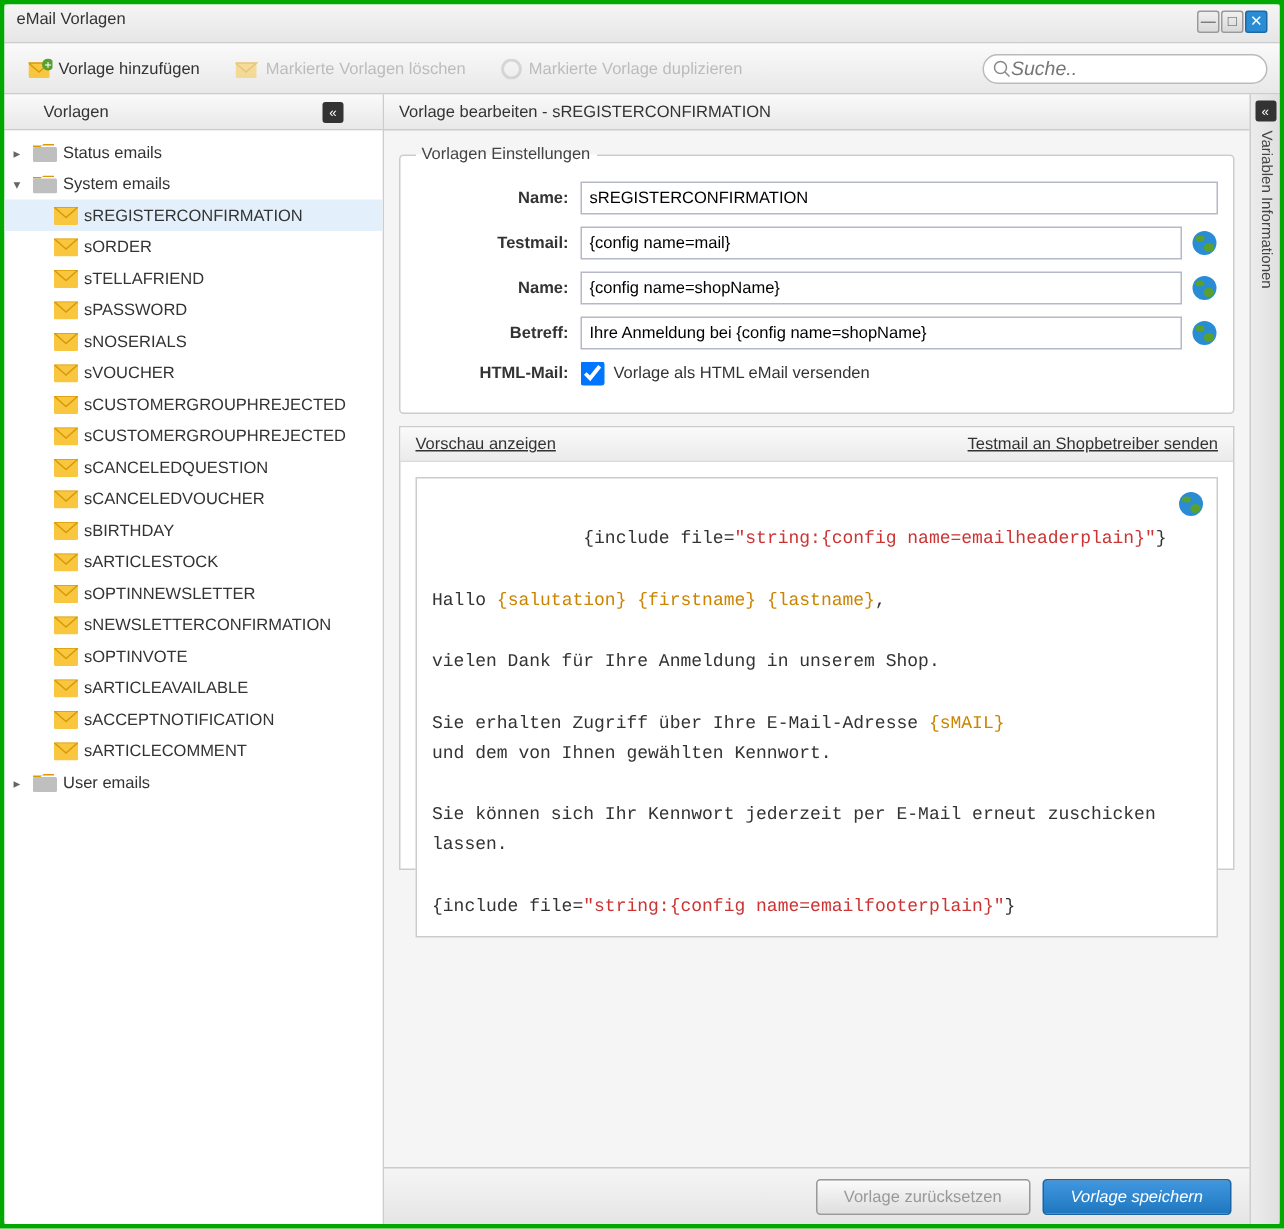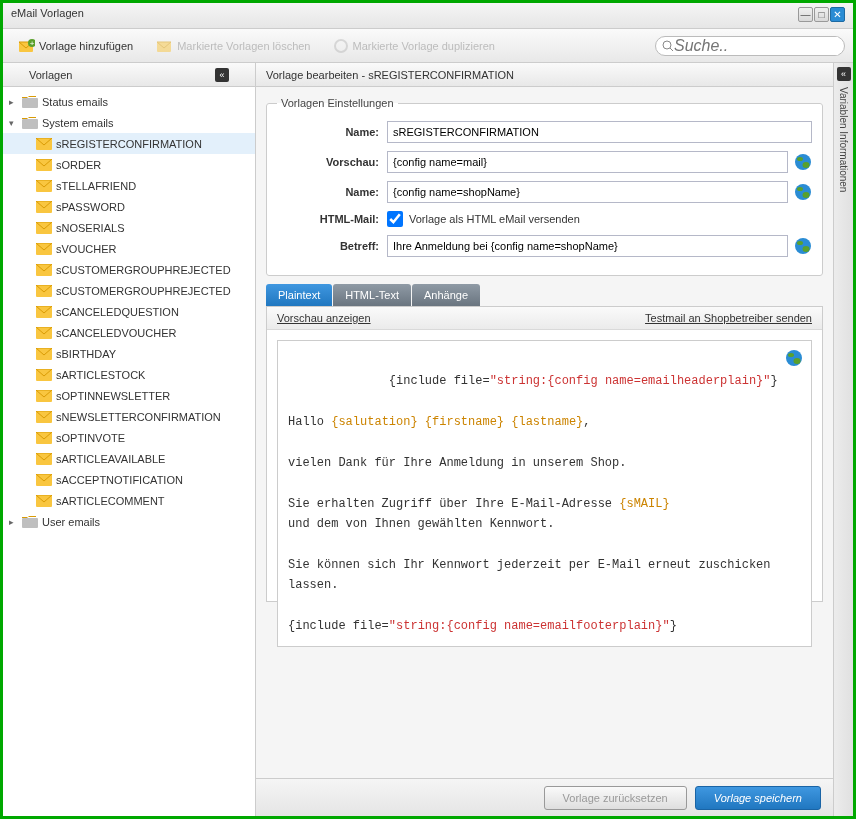--- a/index.html
+++ b/index.html
@@ -6,21 +6,21 @@
 body { font-family: Arial, Helvetica, sans-serif; font-size: 11px; background: #00a800; width: 856px; height: 819px; padding: 3px; color: #333; }
 .app-window { background: #f5f5f5; width: 100%; height: 100%; display: flex; flex-direction: column; border-radius: 2px; }
 .titlebar { background: linear-gradient(#f5f5f5,#e6e6e6); border-bottom: 1px solid #ccc; padding: 4px 8px; display: flex; align-items: flex-start; justify-content: space-between; height: 26px; }
 .titlebar-btns { display: flex; gap: 1px; }
 .titlebar-btn { width: 15px; height: 15px; background: linear-gradient(#f0f0f0,#d9d9d9); border: 1px solid #999; border-radius: 2px; font-size: 10px; line-height: 13px; text-align: center; color: #555; cursor: pointer; }
 .titlebar-btn.close { background: #2a8cd4; color: #fff; border-color: #1d6aa3; }
 .toolbar { background: linear-gradient(#fafafa,#e8e8e8); border-bottom: 1px solid #ccc; padding: 4px 8px; display: flex; align-items: center; gap: 8px; height: 34px; }
 .tool-btn { display: flex; align-items: center; gap: 4px; padding: 3px 8px; border-radius: 3px; cursor: pointer; }
 .tool-btn.disabled { opacity: .5; cursor: default; color: #888; }
 .search-wrap { margin-left: auto; display: flex; align-items: center; background: #fff; border: 1px solid #bbb; border-radius: 10px; padding: 1px 6px; width: 190px; height: 20px; }
-.search-wrap input { border: none; outline: none; font-style: italic; color: #888; width: 100%; font-size: 16px; }
+.search-wrap input { border: none; outline: none; font-style: italic; color: #888; width: 100%; font-size: 13px; }
 .body { flex: 1; display: flex; min-height: 0; position: relative; }
 .sidebar { width: 253px; border-right: 1px solid #ccc; display: flex; flex-direction: column; }
 .side-header { background: linear-gradient(#fafafa,#e8e8e8); border-bottom: 1px solid #ccc; padding: 5px 26px; display: flex; align-items: center; justify-content: space-between; height: 24px; }
 .collapse-btn { background: #333; color: #fff; font-size: 9px; width: 14px; height: 14px; border-radius: 2px; display: flex; align-items: center; justify-content: center; cursor: pointer; }
 .tree { flex: 1; overflow: auto; padding: 4px 0; background: #fff; }
 .tree-node { display: flex; align-items: center; padding: 2px 8px 2px 6px; gap: 4px; cursor: pointer; height: 21px; }
 .tree-node.l1 { padding-left: 20px; }
 .tree-node.selected { background: #e3f0fb; }
 .arrow { width: 9px; font-size: 9px; color: #666; }
 .folder-icon { width: 16px; height: 12px; display: inline-flex; }
@@ -333,21 +333,21 @@
         <fieldset class="settings">
           <legend>Vorlagen Einstellungen</legend>
 
           <div class="form-row">
             <label>Name:</label>
             <div class="input-wrap">
                 <input class="ext-input" value="sREGISTERCONFIRMATION" style="">
               </div>
           </div>
           <div class="form-row">
-            <label>Vorschau:</label>
+            <label>Testmail:</label>
             <div class="input-wrap">
               <input class="ext-input" value="{config name=mail}" style="">
               <span class="globe-icon">
                   <svg width="18" height="18">
                     <circle cx="9" cy="9" r="8" fill="#2a8cd4"></circle>
                     <ellipse cx="6" cy="6" rx="3" ry="2" fill="#5aa02c"></ellipse>
                     <ellipse cx="12" cy="12" rx="3.5" ry="3" fill="#5aa02c"></ellipse>
                   </svg>
                 </span>
             </div>
@@ -359,47 +359,42 @@
               <span class="globe-icon">
                   <svg width="18" height="18">
                     <circle cx="9" cy="9" r="8" fill="#2a8cd4"></circle>
                     <ellipse cx="6" cy="6" rx="3" ry="2" fill="#5aa02c"></ellipse>
                     <ellipse cx="12" cy="12" rx="3.5" ry="3" fill="#5aa02c"></ellipse>
                   </svg>
                 </span>
             </div>
           </div>
           <div class="form-row">
-            <label>HTML-Mail:</label>
-            <div class="input-wrap">
-              <input type="checkbox" class="chk" checked="" style="">
-              <span>Vorlage als HTML eMail versenden</span>
-            </div>
-          </div>
-          <div class="form-row">
             <label>Betreff:</label>
             <div class="input-wrap">
               <input class="ext-input" value="Ihre Anmeldung bei {config name=shopName}" style="">
               <span class="globe-icon">
                   <svg width="18" height="18">
                     <circle cx="9" cy="9" r="8" fill="#2a8cd4"></circle>
                     <ellipse cx="6" cy="6" rx="3" ry="2" fill="#5aa02c"></ellipse>
                     <ellipse cx="12" cy="12" rx="3.5" ry="3" fill="#5aa02c"></ellipse>
                   </svg>
                 </span>
             </div>
           </div>
+          <div class="form-row">
+            <label>HTML-Mail:</label>
+            <div class="input-wrap">
+              <input type="checkbox" class="chk" checked="" style="">
+              <span>Vorlage als HTML eMail versenden</span>
+            </div>
+          </div>
         </fieldset>
 
         <div>
-          <div class="tabs" id="tabs">
-              <div class="tab active">Plaintext</div>
-              <div class="tab">HTML-Text</div>
-              <div class="tab">Anhänge</div>
-            </div>
           <div class="tab-pane" style="height: 296px;">
             <div class="pane-header">
               <span>Vorschau anzeigen</span>
               <span>Testmail an Shopbetreiber senden</span>
             </div>
             <div class="code-area">
               <span class="globe-icon globe-top-right"><svg width="18" height="18">
                     <circle cx="9" cy="9" r="8" fill="#2a8cd4"></circle>
                     <ellipse cx="6" cy="6" rx="3" ry="2" fill="#5aa02c"></ellipse>
                     <ellipse cx="12" cy="12" rx="3.5" ry="3" fill="#5aa02c"></ellipse>

